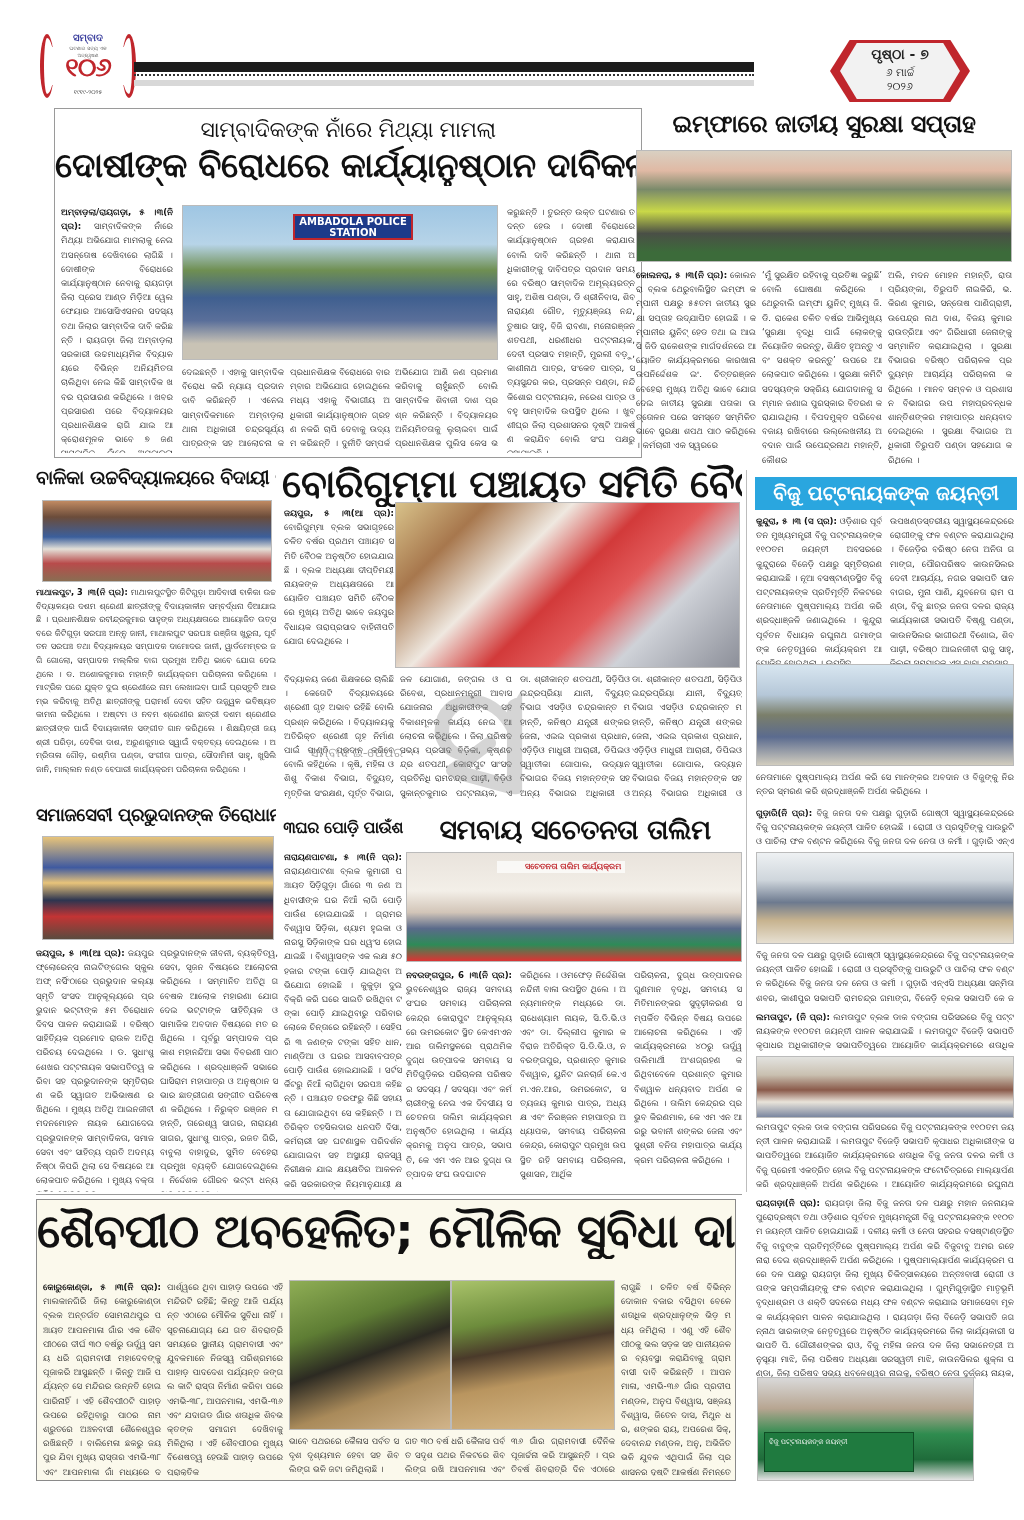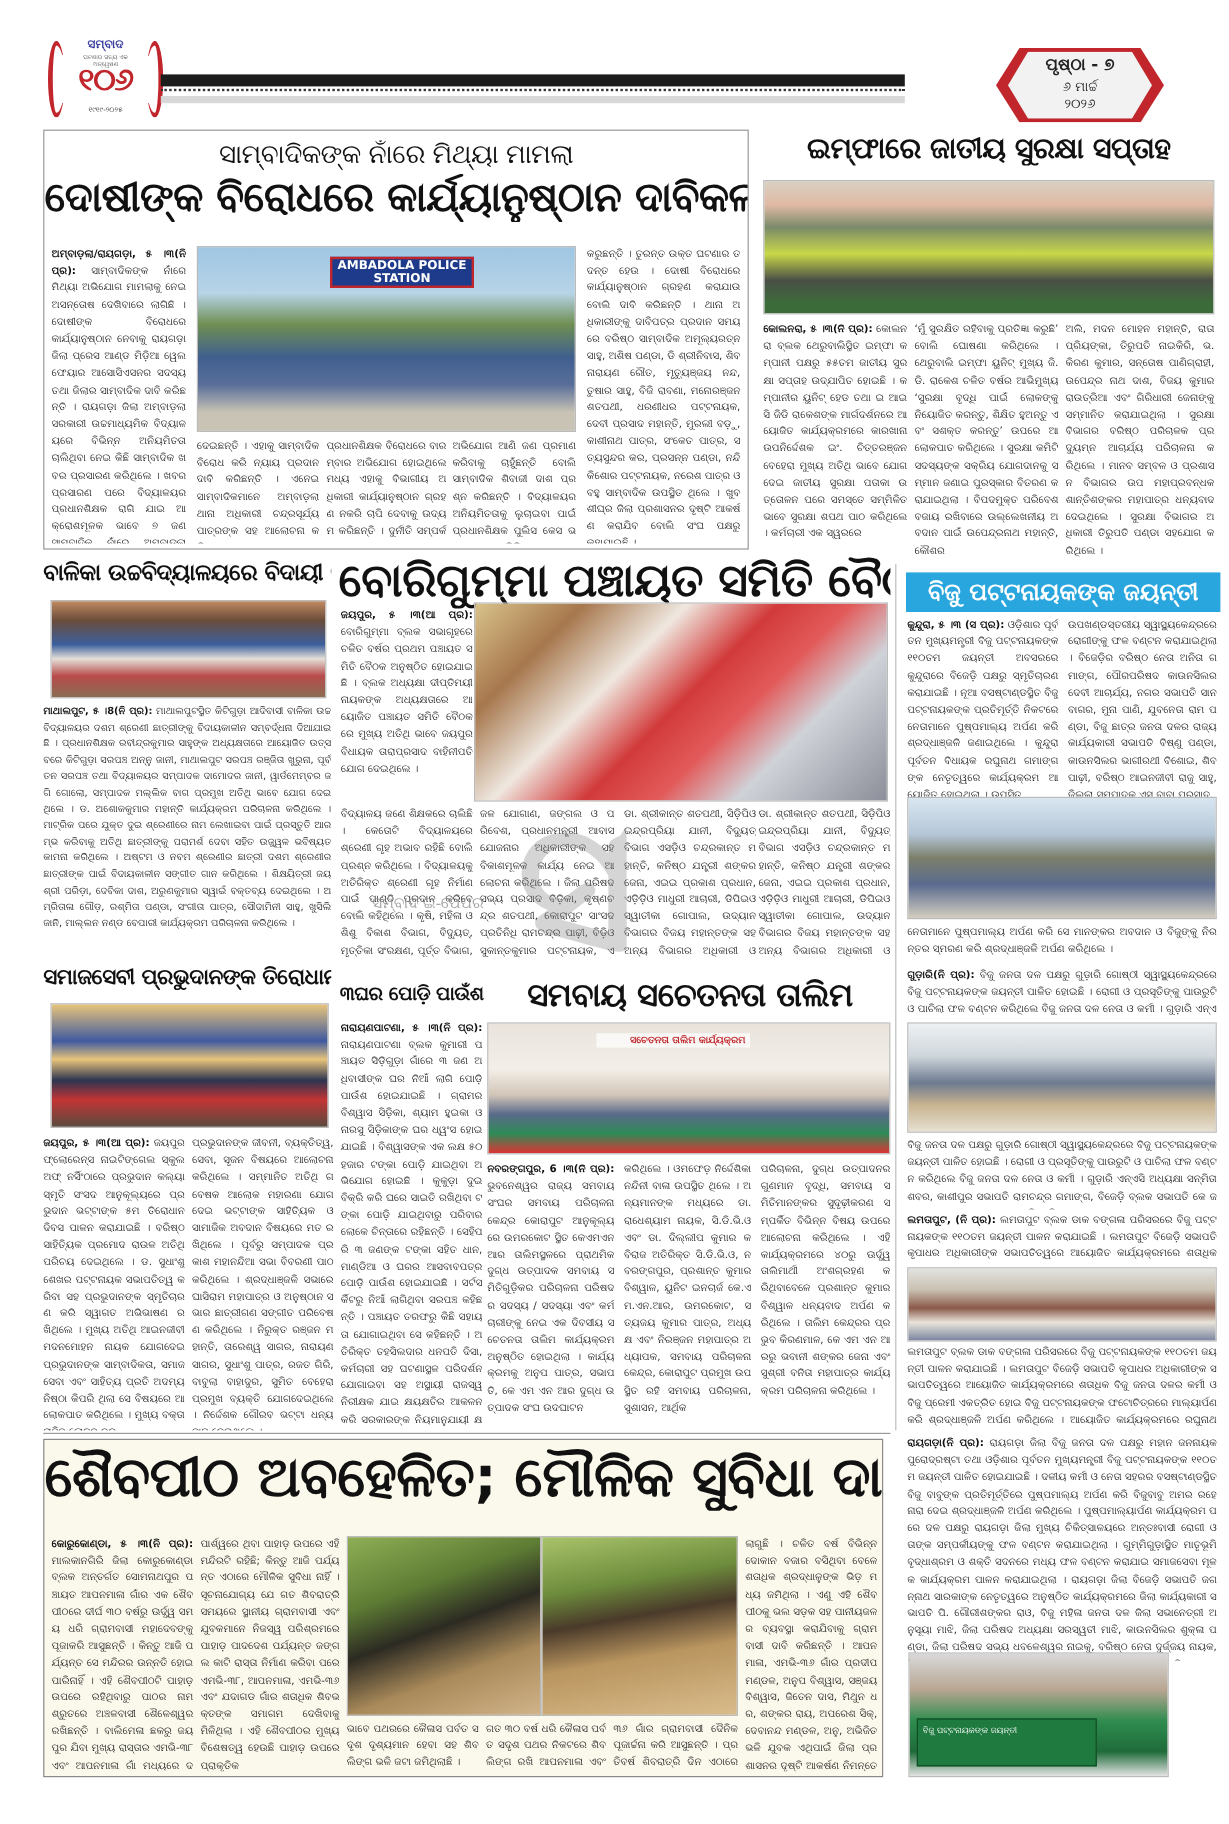--- a/index.html
+++ b/index.html
@@ -24,21 +24,21 @@
   .section-tab span { font-size: 26px; font-weight: bold; color: #111; padding-left: 14px; }
   .page-badge { position: absolute; left: 830px; top: 40px; width: 140px; height: 62px; }
   .page-badge .hex-red { position: absolute; left: 0; top: 0; width: 140px; height: 62px; background: #c0262c;
                         clip-path: polygon(14% 0, 86% 0, 100% 50%, 86% 100%, 14% 100%, 0 50%); }
   .page-badge .hex-in { position: absolute; left: 10px; top: 3px; width: 120px; height: 56px; background: #f2f2f2;
                         clip-path: polygon(14% 0, 86% 0, 100% 50%, 86% 100%, 14% 100%, 0 50%); }
   .page-badge .pg { position: absolute; left: 0; top: 6px; width: 140px; text-align: center; font-size: 14px; font-weight: bold; color: #222; }
   .page-badge .dt { position: absolute; left: 0; top: 26px; width: 140px; text-align: center; font-size: 11px; color: #222; line-height: 14px; }
 
   
-  .box { position: absolute; border: 1px solid #9a9a9a; background: #fff; }
+  .box { position: absolute; border: 1px solid #9a9a9a; background: #fff; margin-left: 18px; }
   .head { position: absolute; font-weight: bold; color: #111; white-space: nowrap; overflow: hidden; text-align: center; letter-spacing: -0.5px; }
   .photo { position: absolute; overflow: hidden; border: 1px solid #bbb; }
   .photo .cap { position: absolute; left: 6px; bottom: 4px; font-size: 8px; color: #fff; background: rgba(0,0,0,0.35); padding: 1px 4px; }
   .col { position: absolute; font-size: 8.6px; line-height: 14.2px; color: #2a2a2a; text-align: justify; overflow: hidden; word-break: break-all; }
   .col .dl { font-weight: bold; color: #111; }
   .vrule { position: absolute; width: 1px; background: #bdbdbd; }
   .hrule { position: absolute; height: 1px; background: #9a9a9a; }
 
   
   .ph-police { background: linear-gradient(180deg, #9fc6e3 0%, #b7d4e8 25%, #6f8f52 42%, #3f5f8f 60%, #5a6f9a 75%, #c9c3b5 90%); }
@@ -116,21 +116,21 @@
     <span>କୋଲନରା ବ୍ଲକ ଥେରୁବାଲିସ୍ଥିତ ଇମ୍ଫା କମ୍ପାନୀ ପକ୍ଷରୁ ୫୫ତମ ଜାତୀୟ ସୁରକ୍ଷା ସପ୍ତାହ ଉଦ୍‌ଯାପିତ ହୋଇଛି । କମ୍ପାନୀର ୟୁନିଟ୍ ହେଡ ତଥା ଇ ଆଇସି ଜିଡି ରାକେଶଙ୍କ ମାର୍ଗଦର୍ଶନରେ ଆୟୋଜିତ କାର୍ଯ୍ୟକ୍ରମରେ କାରଖାନା ଉପନିର୍ଦ୍ଦେଶକ ଇଂ. ଚିତ୍ତରଞ୍ଜନ ବେହେରା ମୁଖ୍ୟ ଅତିଥି ଭାବେ ଯୋଗଦେଇ ଜାତୀୟ ସୁରକ୍ଷା ପତାକା ଉତ୍ତୋଳନ ପରେ ସମସ୍ତେ ସମ୍ମିଳିତ ଭାବେ ସୁରକ୍ଷା ଶପଥ ପାଠ କରିଥିଲେ । କର୍ମଚାରୀ ଏକ ସ୍ୱରରେ</span>
   </div>
   <div class="col" style="left:762px;top:268px;width:120px;height:196px;">‘ମୁଁ ସୁରକ୍ଷିତ ରହିବାକୁ ପ୍ରତିଜ୍ଞା କରୁଛି’ ବୋଲି ଘୋଷଣା କରିଥିଲେ । ଥେରୁବାଲି ଇମ୍ଫା ୟୁନିଟ୍ ମୁଖ୍ୟ ଜି.ଡି. ରାକେଶ ଚଳିତ ବର୍ଷର ଆଭିମୁଖ୍ୟ ‘ସୁରକ୍ଷା ବୃଦ୍ଧି ପାଇଁ ଲୋକଙ୍କୁ ନିୟୋଜିତ କରନ୍ତୁ, ଶିକ୍ଷିତ ହୁଅନ୍ତୁ ଏବଂ ସଶକ୍ତ କରନ୍ତୁ’ ଉପରେ ଆଲୋକପାତ କରିଥିଲେ । ସୁରକ୍ଷା କମିଟି ସଦସ୍ୟଙ୍କ ସକ୍ରିୟ ଯୋଗଦାନକୁ ସମ୍ମାନ ଜଣାଇ ପୁରସ୍କାର ବିତରଣ କରାଯାଇଥିଲା । ବିପଦମୁକ୍ତ ପରିବେଶ ବଜାୟ ରଖିବାରେ ଉଲ୍ଲେଖନୀୟ ଅବଦାନ ପାଇଁ ଉପେନ୍ଦ୍ରନାଥ ମହାନ୍ତି, କୌଶର</div>
   <div class="col" style="left:888px;top:268px;width:124px;height:196px;">ଅଲି, ମଦନ ମୋହନ ମହାନ୍ତି, ରାତା ପ୍ରିୟଙ୍କା, ତିରୁପତି ନାଇକିରି, ଭ. କିରଣ କୁମାର, ସନ୍ତୋଷ ପାଣିଗ୍ରାହୀ, ଉପେନ୍ଦ୍ର ନାଥ ଦାଶ, ବିଜୟ କୁମାର ରାଉତ୍ରିଆ ଏବଂ ଗିରିଧାରୀ ଜେନାଙ୍କୁ ସମ୍ମାନିତ କରାଯାଇଥିଲା । ସୁରକ୍ଷା ବିଭାଗର ବରିଷ୍ଠ ପରିଚାଳକ ପ୍ରଦ୍ୟୁମ୍ନ ଆଚାର୍ଯ୍ୟ ପରିଚାଳନା କରିଥିଲେ । ମାନବ ସମ୍ବଳ ଓ ପ୍ରଶାସନ ବିଭାଗର ଉପ ମହାପ୍ରବନ୍ଧକ ଶାନ୍ତିଶଙ୍କର ମହାପାତ୍ର ଧନ୍ୟବାଦ ଦେଇଥିଲେ । ସୁରକ୍ଷା ବିଭାଗର ଅଧିକାରୀ ତିରୁପତି ପଣ୍ଡା ସହଯୋଗ କରିଥିଲେ ।</div>
 </div>
 
 <div>
   <div class="head" style="left:36px;top:466px;width:240px;font-size:19px;">ବାଳିକା ଉଚ୍ଚବିଦ୍ୟାଳୟରେ ବିଦାୟୀ ଉତ୍ସବ</div>
   <div class="photo ph-school" style="left:42px;top:500px;width:230px;height:82px;"></div>
   <div class="col" style="left:36px;top:586px;width:240px;height:212px;font-size:8.2px;line-height:13.6px;">
-    <span class="dl">ମାଥାଲପୁଟ, ୫ ।8(ନି ପ୍ର):</span>
+    <span class="dl">ମାଥାଲପୁଟ, 3 ।୩(ନି ପ୍ର):</span>
     <span>ମାଥାଲପୁଟସ୍ଥିତ କିଟିଗୁଡ଼ା ଆଦିବାସୀ ବାଳିକା ଉଚ୍ଚ ବିଦ୍ୟାଳୟର ଦଶମ ଶ୍ରେଣୀ ଛାତ୍ରୀଙ୍କୁ ବିଦାୟକାଳୀନ ସମ୍ବର୍ଦ୍ଧନା ଦିଆଯାଇଛି । ପ୍ରଧାନଶିକ୍ଷକ ରବୀନ୍ଦ୍ରକୁମାର ସାହୁଙ୍କ ଅଧ୍ୟକ୍ଷତାରେ ଆୟୋଜିତ ଉତ୍ସବରେ କିଟିଗୁଡ଼ା ସରପଞ୍ଚ ଅନ୍ନୁ ଜାନୀ, ମାଥାଲପୁଟ ସରପଞ୍ଚ ରଞ୍ଜିତା ଖୁରୁନା, ପୂର୍ବତନ ସରପଞ୍ଚ ତଥା ବିଦ୍ୟାଳୟର ସମ୍ପାଦକ ଦାମୋଦର ଜାନୀ, ୱାର୍ଡମେମ୍ବର ଜଗି ଗୋଲୋ, ସମ୍ପାଦକ ମଲ୍ଲିକ ବାଗ ପ୍ରମୁଖ ଅତିଥି ଭାବେ ଯୋଗ ଦେଇଥିଲେ । ଡ. ଅଶୋକକୁମାର ମହାନ୍ତି କାର୍ଯ୍ୟକ୍ରମ ପରିଚାଳନା କରିଥିଲେ । ମାଟ୍ରିକ ପରେ ଯୁକ୍ତ ଦୁଇ ଶ୍ରେଣୀରେ ନାମ ଲେଖାଇବା ପାଇଁ ପ୍ରସ୍ତୁତି ଆରମ୍ଭ କରିବାକୁ ଅତିଥି ଛାତ୍ରୀଙ୍କୁ ପରାମର୍ଶ ଦେବା ସହିତ ଉଜ୍ଜ୍ୱଳ ଭବିଷ୍ୟତ କାମନା କରିଥିଲେ । ଅଷ୍ଟମ ଓ ନବମ ଶ୍ରେଣୀର ଛାତ୍ରୀ ଦଶମ ଶ୍ରେଣୀର ଛାତ୍ରୀଙ୍କ ପାଇଁ ବିଦାୟକାଳୀନ ସଙ୍ଗୀତ ଗାନ କରିଥିଲେ । ଶିକ୍ଷୟିତ୍ରୀ ଜୟଶ୍ରୀ ପରିଡ଼ା, ଦେବିକା ଦାଶ, ଅରୁଣକୁମାର ସ୍ୱାଇଁ ବକ୍ତବ୍ୟ ଦେଇଥିଲେ । ଅମ୍ରିତାଳା ଗୌଡ଼, ରଶ୍ମିତା ପଣ୍ଡା, ସଂଗୀତା ପାତ୍ର, ସୌଦାମିନୀ ସାହୁ, ଖୁସିଲି ଜାନି, ମାଲ୍ଲନ ନଣ୍ଡ ବେପାରୀ କାର୍ଯ୍ୟକ୍ରମ ପରିଚାଳନା କରିଥିଲେ ।</span>
   </div>
 </div>
 
 <div>
   <div class="head" style="left:282px;top:462px;width:460px;font-size:38px;">ବୋରିଗୁମ୍ମା ପଞ୍ଚାୟତ ସମିତି ବୈଠକ</div>
   <div class="col" style="left:284px;top:506px;width:110px;height:150px;">
     <span class="dl">ଜୟପୁର, ୫ ।୩(ଆ ପ୍ର):</span>
     <span>ବୋରିଗୁମ୍ମା ବ୍ଲକ ସଭାଗୃହରେ ଚଳିତ ବର୍ଷର ପ୍ରଥମ ପଞ୍ଚାୟତ ସମିତି ବୈଠକ ଅନୁଷ୍ଠିତ ହୋଇଯାଇଛି । ବ୍ଲକ ଅଧ୍ୟକ୍ଷା ଦୀପ୍ତିମୟୀ ନାୟକଙ୍କ ଅଧ୍ୟକ୍ଷତାରେ ଆୟୋଜିତ ପଞ୍ଚାୟତ ସମିତି ବୈଠକରେ ମୁଖ୍ୟ ଅତିଥି ଭାବେ ଜୟପୁର ବିଧାୟକ ତାରାପ୍ରସାଦ ବାହିନୀପତି ଯୋଗ ଦେଇଥିଲେ ।</span>
   </div>

